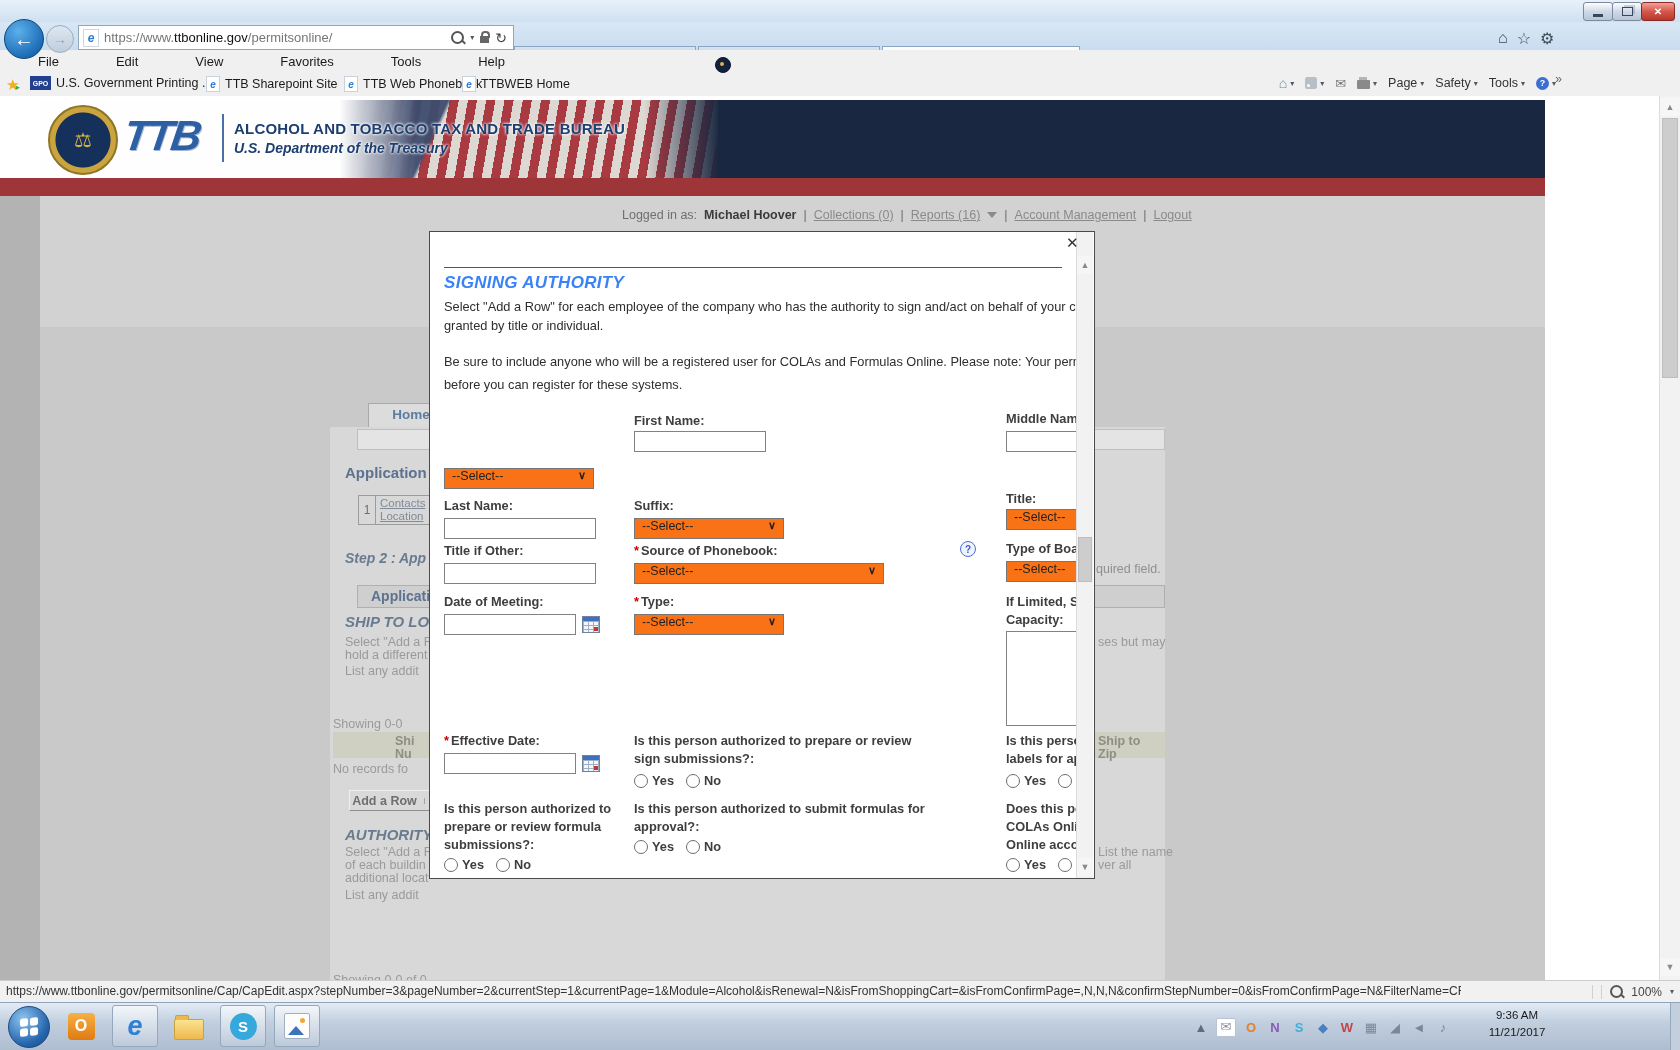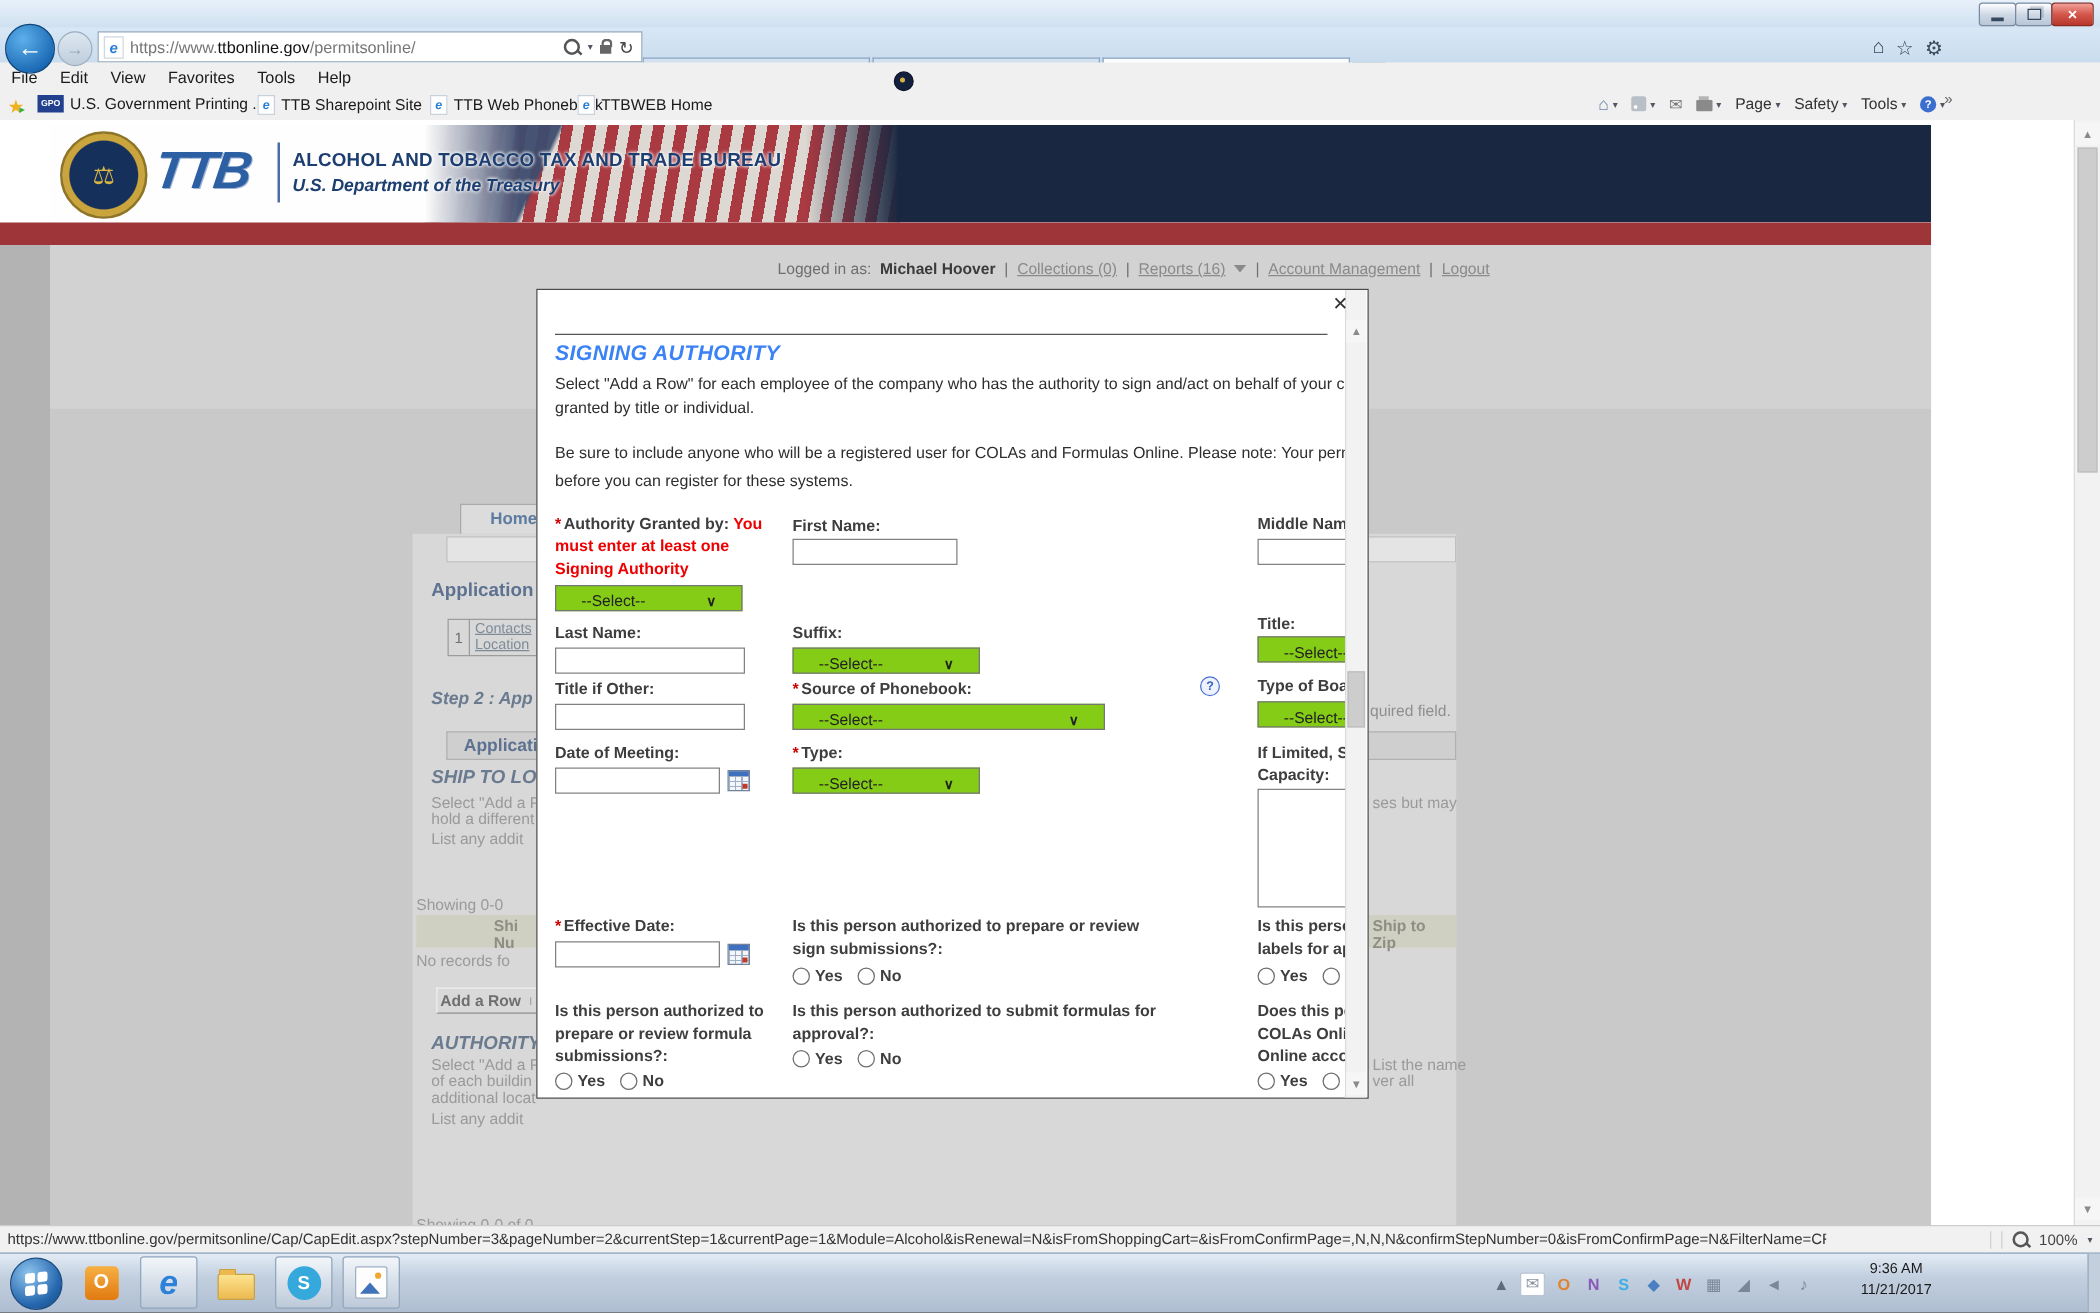--- a/index.html
+++ b/index.html
@@ -39,21 +39,21 @@
   .tab.active{background:linear-gradient(#fbfdfe,#eaf2f9);}
   .tabico{width:13px;height:15px;border:1px solid #d7dee6;background:#fff;color:#2a7fd4;
     font-weight:bold;font-style:italic;font-size:11px;display:flex;align-items:center;justify-content:center;flex:none;}
   .tabico.seal{width:14px;height:14px;border-radius:50%;background:#14213d;border:1px solid #0c1526;position:relative;}
   .tabico.seal::after{content:"";position:absolute;left:4px;top:4px;width:4px;height:4px;border-radius:50%;background:#d8b445;}
   .tabtitle{white-space:nowrap;overflow:hidden;max-width:140px;}
   .tabclose{font-size:10px;color:#5a6b7d;margin-left:2px;}
   .chromeicons{position:absolute;top:29px;left:1498px;display:flex;gap:9px;font-size:16px;color:#3f4b58;}
   .menubar{position:absolute;left:0;top:50px;width:1680px;height:22px;background:#f0f0f0;
     display:flex;align-items:center;gap:0;font-size:13px;color:#1a1a1a;}
-  .menubar span{padding:0 9px;}
+  .menubar span{padding:0 19px;margin-left:19px;}
   .favbar{position:absolute;left:0;top:72px;width:1680px;height:24px;background:#f0f0f0;
     border-bottom:1px solid #d8d8d8;font-size:12.5px;color:#1a1a1a;}
   .favitem{position:absolute;top:4px;display:flex;align-items:center;gap:5px;white-space:nowrap;}
   .gpo{width:21px;height:14px;background:#23408f;color:#fff;font-size:7px;font-weight:bold;
     display:flex;align-items:center;justify-content:center;}
   .favstar{color:#f2b01e;font-size:15px;}
   .favstar i{color:#3fae3f;font-style:normal;font-size:9px;margin-left:-4px;}
   .ieico{width:12px;height:14px;border:1px solid #c9d2dc;background:#fff;color:#2a7fd4;font-weight:bold;
     font-style:italic;font-size:10px;display:flex;align-items:center;justify-content:center;}
   .cmdzone{position:absolute;right:124px;top:3px;display:flex;align-items:center;gap:11px;color:#333;}
@@ -119,22 +119,22 @@
   .mclose{position:absolute;left:636px;top:2px;font-size:15px;color:#333;z-index:60;}
   .mbody{position:absolute;left:0;top:0;width:646px;height:646px;overflow:hidden;}
   .mhr{position:absolute;left:14px;top:35px;width:618px;height:1px;background:#555;}
   .mtitle{position:absolute;left:14px;top:41px;margin:0;font-size:17px;font-weight:bold;font-style:italic;color:#3b82f6;letter-spacing:.3px;}
   .mp{position:absolute;left:14px;font-size:12.8px;color:#2e2e2e;white-space:nowrap;}
   .mlbl{position:absolute;font-size:12.8px;font-weight:bold;color:#3e3e3e;white-space:nowrap;}
   .req{color:#cc0000;font-weight:bold;margin-right:2px;}
   .errtxt{color:#ee0000;font-weight:bold;}
   .authwrap{position:absolute;left:14px;top:178px;width:178px;font-size:12.8px;font-weight:bold;color:#3e3e3e;line-height:18px;}
   .inp{position:absolute;height:19px;background:#fff;border:1px solid #828282;}
-  .sel{position:absolute;height:21px;background:#84cc16;border:1px solid #767676;display:flex;align-items:flex-end;
-    justify-content:space-between;font-size:12.5px;color:#222;padding:0 20px;box-sizing:border-box;}
+  .sel{position:absolute;height:21px;background:#f97316;border:1px solid #767676;display:flex;align-items:flex-start;
+    justify-content:space-between;font-size:12.5px;color:#222;padding:0 7px;box-sizing:border-box;}
   .chev{font-size:11px;font-weight:bold;color:#222;}
   .ta{position:absolute;background:#fff;border:1px solid #828282;}
   .cal{position:absolute;width:16px;height:15px;background:
       linear-gradient(#3f6fbf 0 4px,transparent 4px),
       repeating-linear-gradient(90deg,#9db0c8 0 1px,transparent 1px 5px),
       repeating-linear-gradient(#9db0c8 0 1px,transparent 1px 4px),#f4f6f9;
     border:1px solid #70829c;}
   .cal::after{content:"";position:absolute;right:1px;bottom:1px;width:4px;height:4px;background:#c0392b;}
   .helpq{position:absolute;width:14px;height:14px;border-radius:50%;border:1px solid #4a6fd4;background:#eef2fc;
     color:#3a5fc4;font-size:10px;font-weight:bold;display:flex;align-items:center;justify-content:center;}
@@ -391,24 +391,20 @@
     <div class="modal">
       <span class="mclose">✕</span>
       <div class="mbody">
         <div class="mhr"></div>
         <h2 class="mtitle">SIGNING AUTHORITY</h2>
         <div class="mp" style="top:67px;">Select "Add a Row" for each employee of the company who has the authority to sign and/act on behalf of your company. A</div>
         <div class="mp" style="top:86px;text-align:right;">granted by title or individual.</div>
         <div class="mp" style="top:122px;">Be sure to include anyone who will be a registered user for COLAs and Formulas Online. Please note: Your permit must b</div>
         <div class="mp" style="top:145px;">before you can register for these systems.</div>
 
-        <div class="authwrap">
-          <span class="req">*</span><span>Authority Granted by:</span>
-          <span class="errtxt">You must enter at least one Signing Authority</span>
-        </div>
         <div class="sel" style="left:14px;top:236px;width:150px;">
           <span>--Select--</span>
             <span class="chev">∨</span>
         </div>
         <span class="mlbl" style="left:204px;top:181px;">First Name:</span>
         <div class="inp" style="left:204px;top:199px;width:130px;"></div>
         <span class="mlbl" style="left:576px;top:179px;">Middle Name:</span>
         <div class="inp" style="left:576px;top:199px;width:120px;"></div>
 
         <span class="mlbl" style="left:14px;top:266px;">Last Name:</span>

